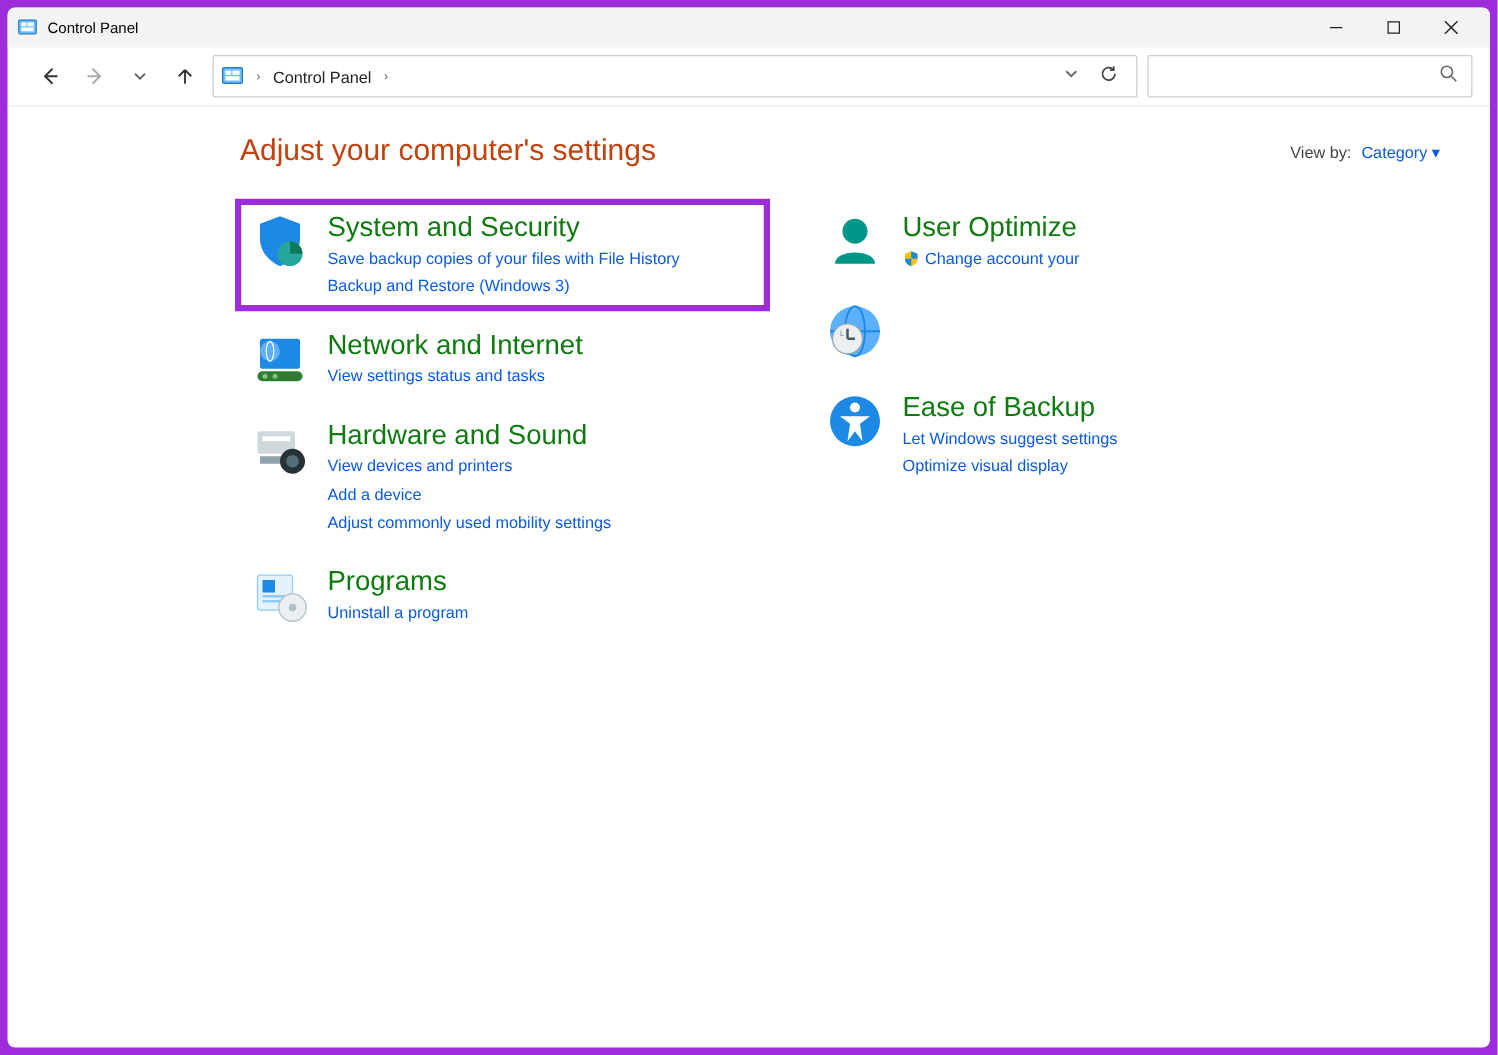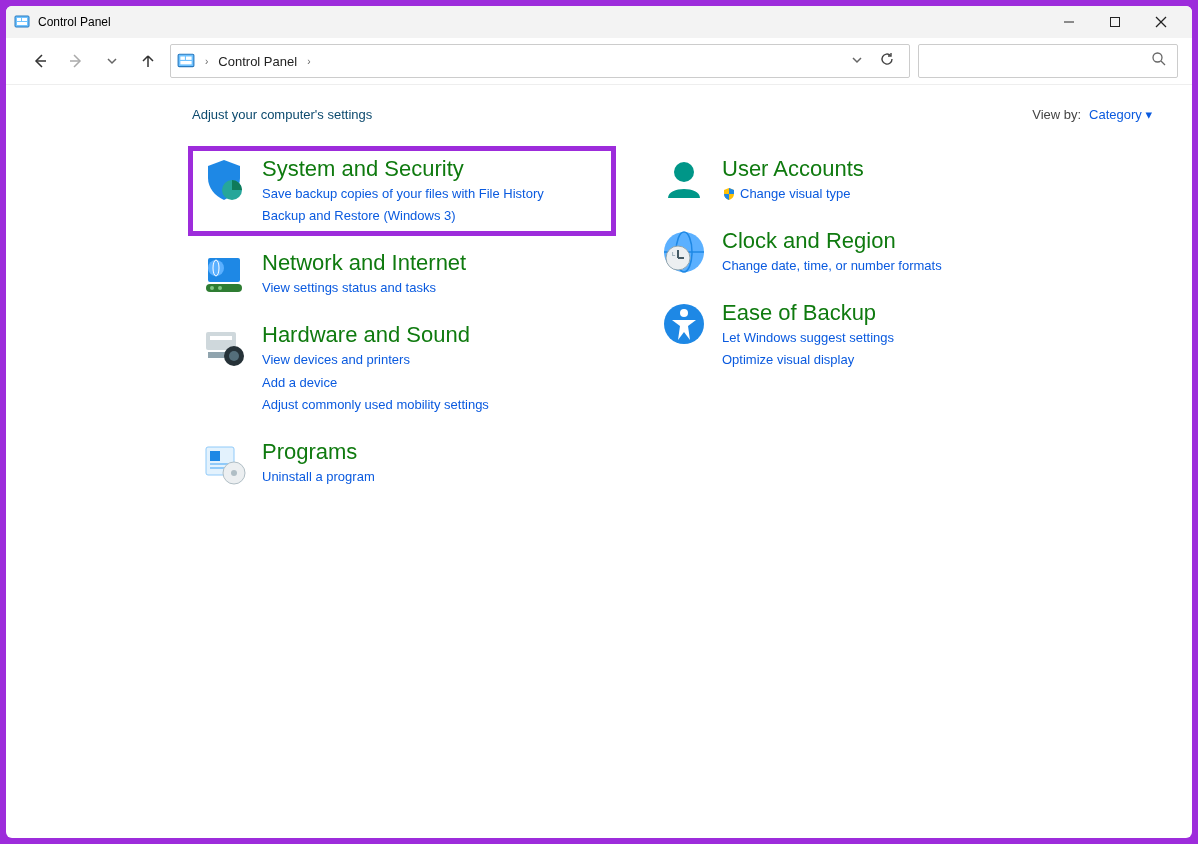--- a/index.html
+++ b/index.html
@@ -14,21 +14,21 @@
   .navbtn { width: 28px; height: 28px; display: flex; align-items: center; justify-content: center; color: #777; }
   .navbtn.enabled { color: #222; }
   .address { flex: 1; border: 1px solid #ccc; height: 34px; display: flex; align-items: center; padding: 0 6px; gap: 6px; border-radius: 2px; }
   .address .cp-icon { width: 18px; height: 18px; }
   .chev { color: #666; font-size: 10px; padding: 0 4px; }
   .crumb { font-size: 13px; color: #222; }
   .address-tail { margin-left: auto; display: flex; align-items: center; gap: 16px; padding-right: 8px; }
   .searchbox { width: 260px; border: 1px solid #ccc; height: 34px; display: flex; align-items: center; justify-content: flex-end; padding-right: 10px; border-radius: 2px; }
   .content { flex: 1; padding: 22px 40px 0 186px; overflow: auto; position: relative; }
   .hdr-row { display: flex; justify-content: space-between; align-items: center; margin-bottom: 28px; }
-  .hdr-row h1 { font-size: 13px; font-weight: 400; color: #0c4a6e; text-align: right; }
+  .hdr-row h1 { font-size: 24px; font-weight: 400; color: #c2410c; text-align: right; }
   .viewby { font-size: 13px; color: #444; display: flex; gap: 8px; align-items: flex-end; }
   .viewby .sel { color: #0a5adf; cursor: pointer; }
   .cols { display: flex; gap: 40px; }
   .col { display: flex; flex-direction: column; gap: 12px; width: 420px; }
   .cat { display: flex; gap: 14px; padding: 6px 8px; }
   .cat.highlighted { outline: 5px solid #9d2cdb; outline-offset: -1px; }
   .cat .icon { width: 48px; height: 48px; flex-shrink: 0; }
   .cat .txt { display: flex; flex-direction: column; gap: 2px; }
   .cat h2 { font-size: 22px; font-weight: 400; color: #0f7a0f; cursor: pointer; }
   .cat .link { font-size: 13px; color: #0a5adf; cursor: pointer; line-height: 1.55; display: flex; align-items: center; gap: 4px; }
@@ -200,47 +200,41 @@
             </div>
           </div>
         </div>
       <div class="col" id="col-right">
           <div class="cat">
             <div class="icon"><svg viewBox="0 0 48 48">
                 <circle cx="24" cy="16" r="10" fill="#009688"></circle>
                 <path d="M8 42 C8 30 40 30 40 42 Z" fill="#009688"></path>
               </svg></div>
             <div class="txt">
-              <h2>User Accounts</h2>
+              <h2>User Optimize</h2>
               <div class="link">
                 <span class="shield-mini"><svg viewBox="0 0 14 14">
                     <path d="M7 1 L12 3 V7 C12 10 10 12 7 13 C4 12 2 10 2 7 V3 Z" fill="#ffc107"></path>
                     <path d="M7 1 L12 3 V7 L7 7 Z" fill="#1e88e5"></path>
                     <path d="M7 7 L7 13 C4 12 2 10 2 7 Z" fill="#1e88e5"></path>
                   </svg></span>
-                <span>Change visual type</span>
+                <span>Change account your</span>
               </div>
             </div>
           </div>
           <div class="cat">
             <div class="icon"><svg viewBox="0 0 48 48">
                 <circle cx="24" cy="24" r="20" fill="#5bb0ff"></circle>
                 <ellipse cx="24" cy="24" rx="8" ry="20" fill="none" stroke="#1e88e5" stroke-width="1.5"></ellipse>
                 <line x1="4" y1="24" x2="44" y2="24" stroke="#1e88e5" stroke-width="1.5"></line>
                 <circle cx="18" cy="30" r="12" fill="#eceff1" stroke="#90a4ae"></circle>
                 <line x1="18" y1="30" x2="18" y2="22" stroke="#455a64" stroke-width="2"></line>
                 <line x1="18" y1="30" x2="24" y2="30" stroke="#455a64" stroke-width="2"></line>
                 <text x="12" y="28" font-size="6" fill="#607d8b">L</text>
               </svg></div>
-            <div class="txt">
-              <h2>Clock and Region</h2>
-              <div class="link">
-                <span>Change date, time, or number formats</span>
-              </div>
-            </div>
           </div>
           <div class="cat">
             <div class="icon"><svg viewBox="0 0 48 48">
                 <circle cx="24" cy="24" r="20" fill="#1e88e5"></circle>
                 <circle cx="24" cy="13" r="4" fill="#fff"></circle>
                 <path d="M12 20 L36 20 L28 26 L30 40 L24 32 L18 40 L20 26 Z" fill="#fff"></path>
               </svg></div>
             <div class="txt">
               <h2>Ease of Backup</h2>
               <div class="link">

